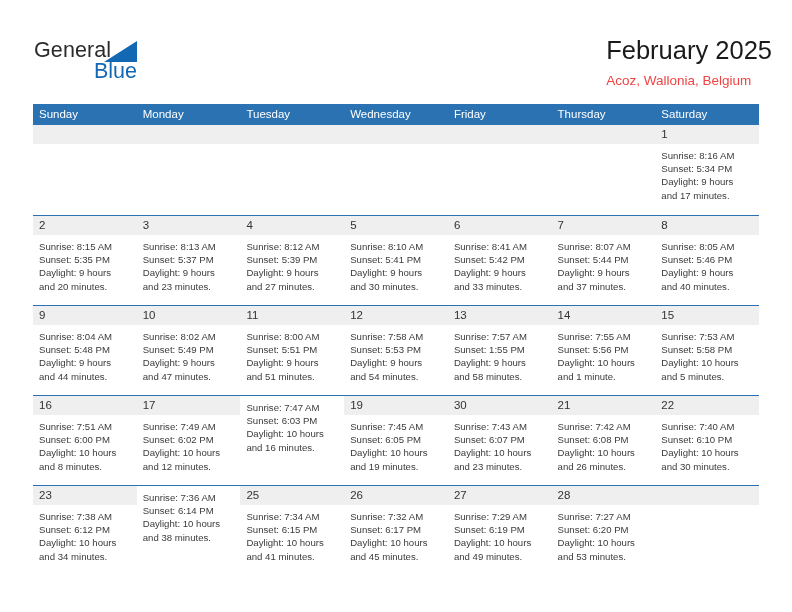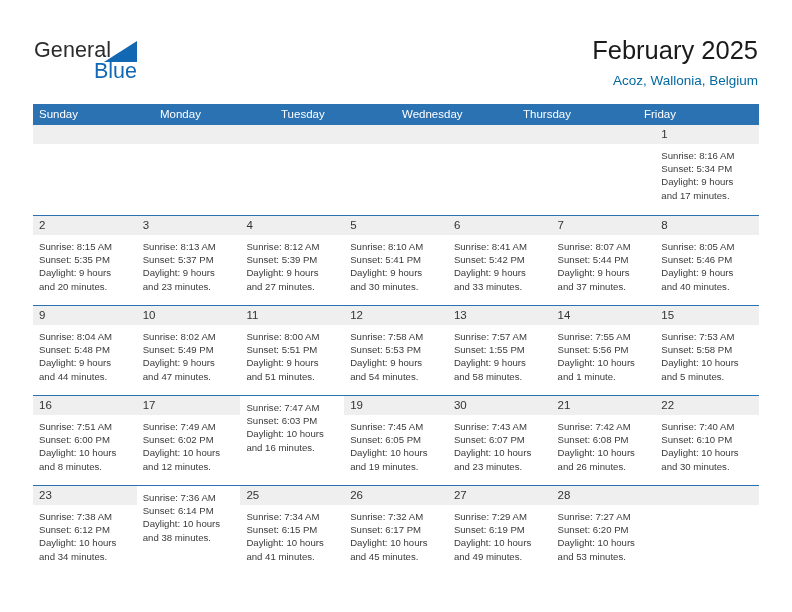--- a/index.html
+++ b/index.html
@@ -60,34 +60,34 @@
     position: absolute;
     left: 60px;
     top: 21px;
     font-size: 21.5px;
     color: #1368b4;
     line-height: 25px;
   }
 
   .title-block {
     position: absolute;
-    right: 34px;
+    right: 20px;
     top: 34px;
-    text-align: right;
+    text-align: left;
     margin-left: 37px;
   }
   .cal-title {
     font-size: 25.5px;
     color: #1a1a1a;
     line-height: 32px;
     white-space: nowrap;
   }
   .cal-subtitle {
     font-size: 13.5px;
-    color: #0369a1;
+    color: #ef4444;
     line-height: 20px;
     margin-top: 5px;
     white-space: nowrap;
   }
 
   
   .calendar {
     position: absolute;
     left: 33px;
     top: 104px;
@@ -166,22 +166,23 @@
     </div>
 
   </div>
 
   <div class="calendar">
     <div class="dow-row" id="dow-row">
         <div class="dow">Sunday</div>
         <div class="dow">Monday</div>
         <div class="dow">Tuesday</div>
         <div class="dow">Wednesday</div>
+        <div class="dow">Friday</div>
         <div class="dow">Thursday</div>
-        <div class="dow">Friday</div>
+        <div class="dow">Saturday</div>
       </div>
     <div id="weeks-container">
         <div class="week first">
           <div class="cell empty">
             <div class="daynum-band">
               <div class="daynum"></div>
             </div>
             <div class="cell-body"></div>
           </div>
           <div class="cell empty">

